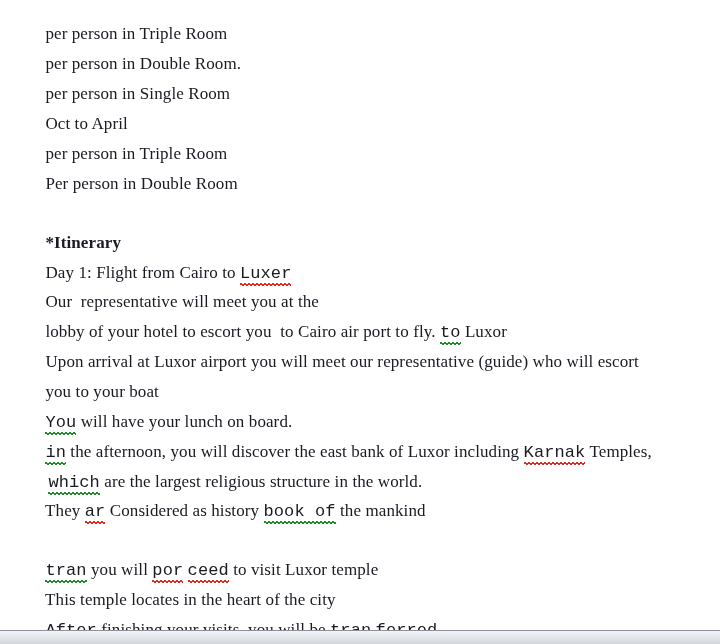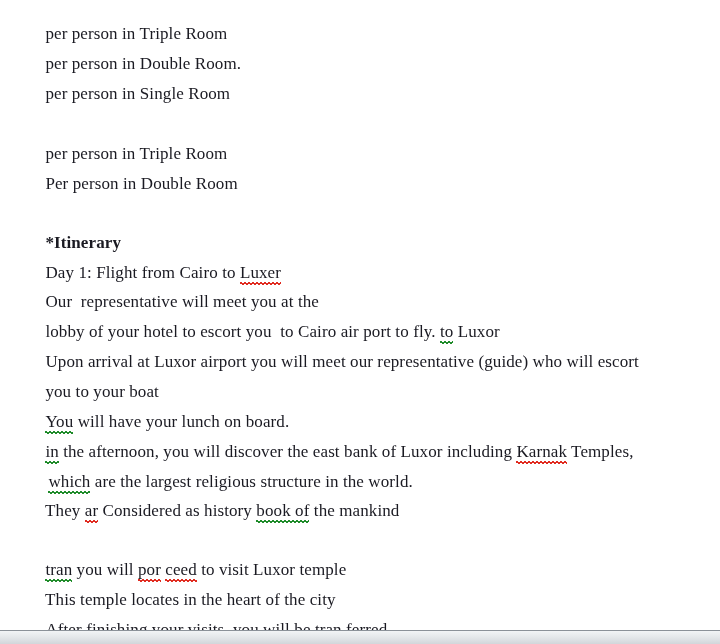--- a/index.html
+++ b/index.html
@@ -37,20 +37,21 @@
   }
   .doc-line.indent {
     left: 31px;
   }
   
   .sp-red,
   .sp-green {
     position: relative;
     display: inline-block;
     white-space: pre;
+    font-family: Liberation Mono, monospace;
   }
   .sp-red::after,
   .sp-green::after {
     content: "";
     position: absolute;
     left: 0;
     right: 0;
     bottom: -2px;
     height: 3px;
     background-repeat: repeat-x;
@@ -92,20 +93,23 @@
   </div>
 
   <div class="doc-line" style="top:34px">
     <span>per person in Double Room.</span>
   </div>
 
   <div class="doc-line" style="top:64px">
     <span>per person in Single Room</span>
   </div>
 
+  <div class="doc-line" style="top:94px">
+    <span>Oct to April</span>
+  </div>
 
   <div class="doc-line" style="top:124px">
     <span>per person in Triple Room</span>
   </div>
 
   <div class="doc-line" style="top:154px">
     <span>Per person in Double Room</span>
   </div>
 
 

